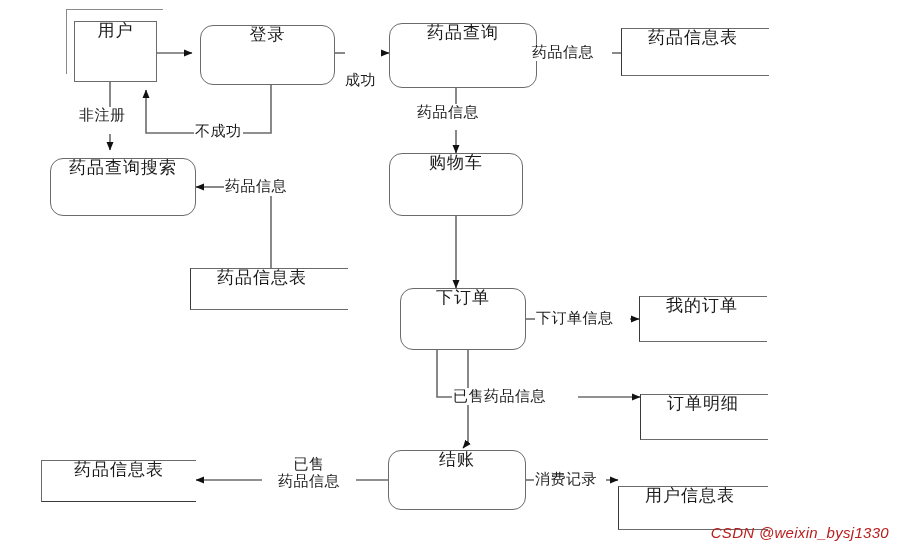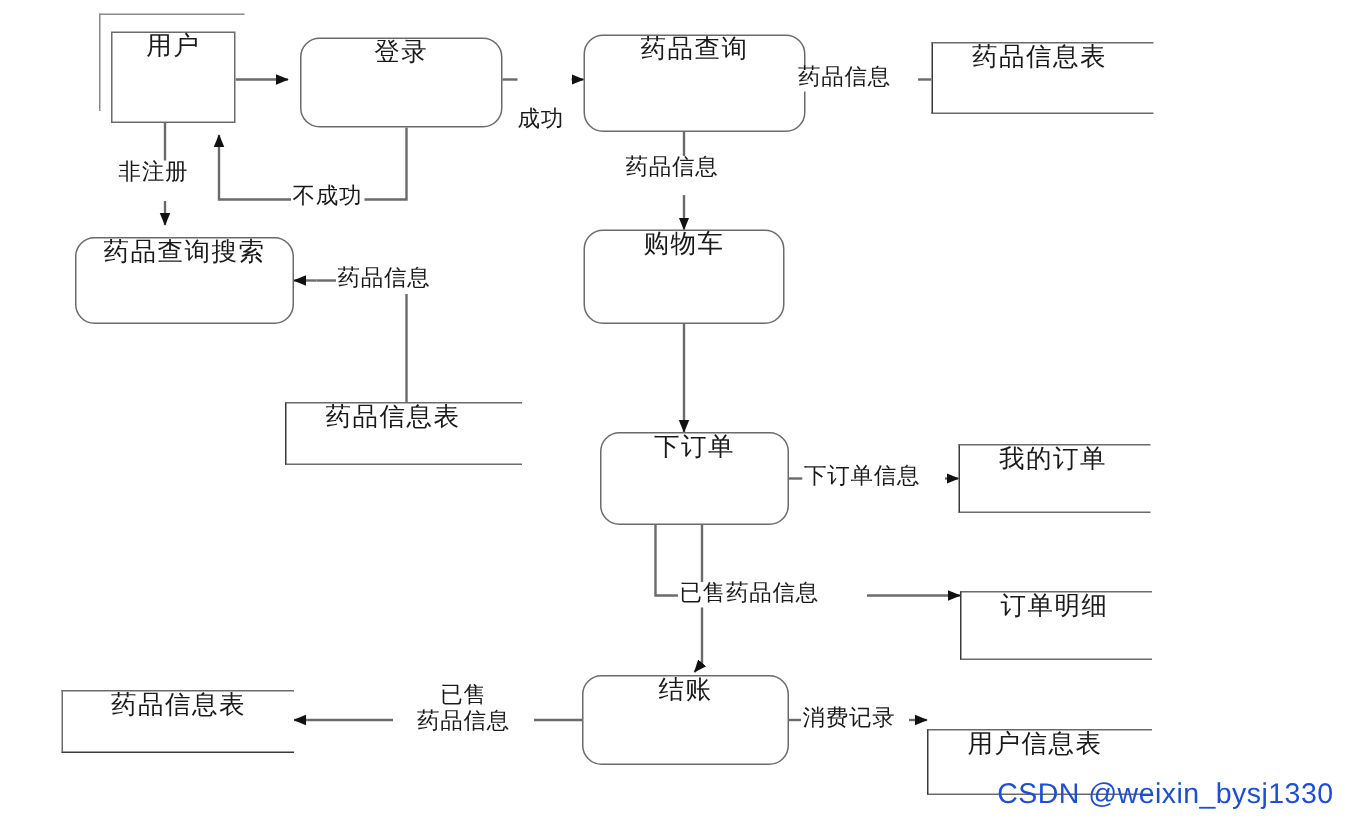--- a/index.html
+++ b/index.html
@@ -81,25 +81,26 @@
     line-height:1.15;
     z-index:4;
   }
   .elabel.two{ text-align:center; white-space:normal; }
   
   #watermark{
     position:absolute;
     right:14px;
     bottom:6px;
     font-family:"Liberation Sans","DejaVu Sans",sans-serif;
-    font-size:19px;
-    color:#1d4ed8;
+    font-size:15px;
+    color:#b91c1c;
     letter-spacing:.3px;
     white-space:nowrap;
     z-index:6;
+    font-style:italic;
   }
 </style>
 </head>
 <body>
 
 <div id="canvas">
 
   <svg id="wires" viewBox="0 0 903 547" xmlns="http://www.w3.org/2000/svg">
     <defs>
       <marker id="ah" markerWidth="9" markerHeight="9" refX="8" refY="4.0" orient="auto" markerUnits="userSpaceOnUse">

